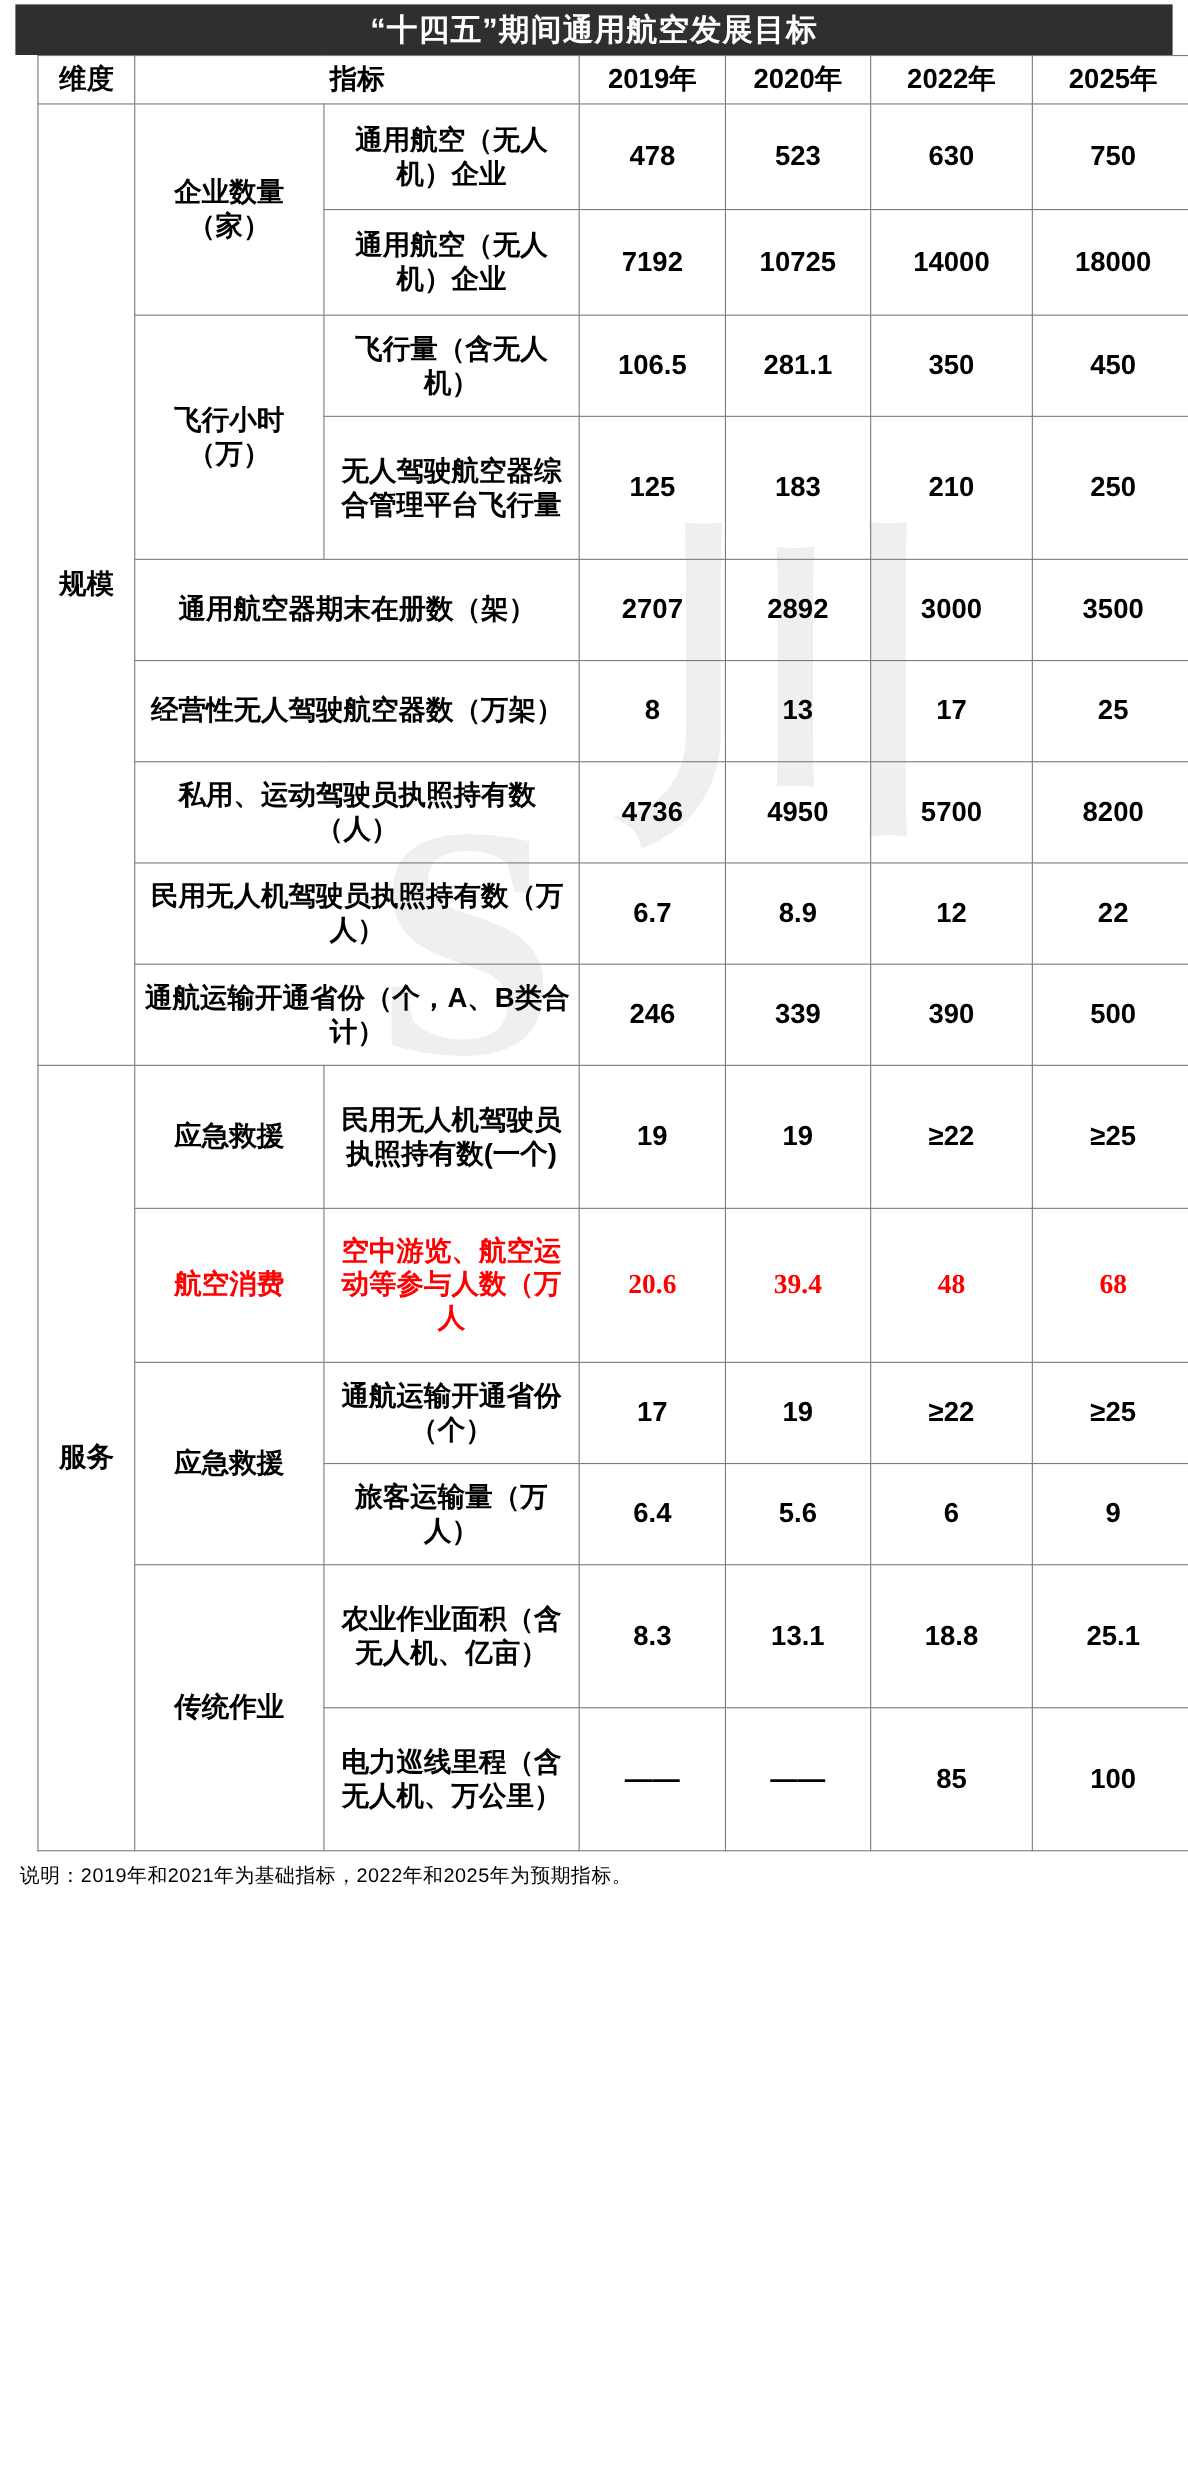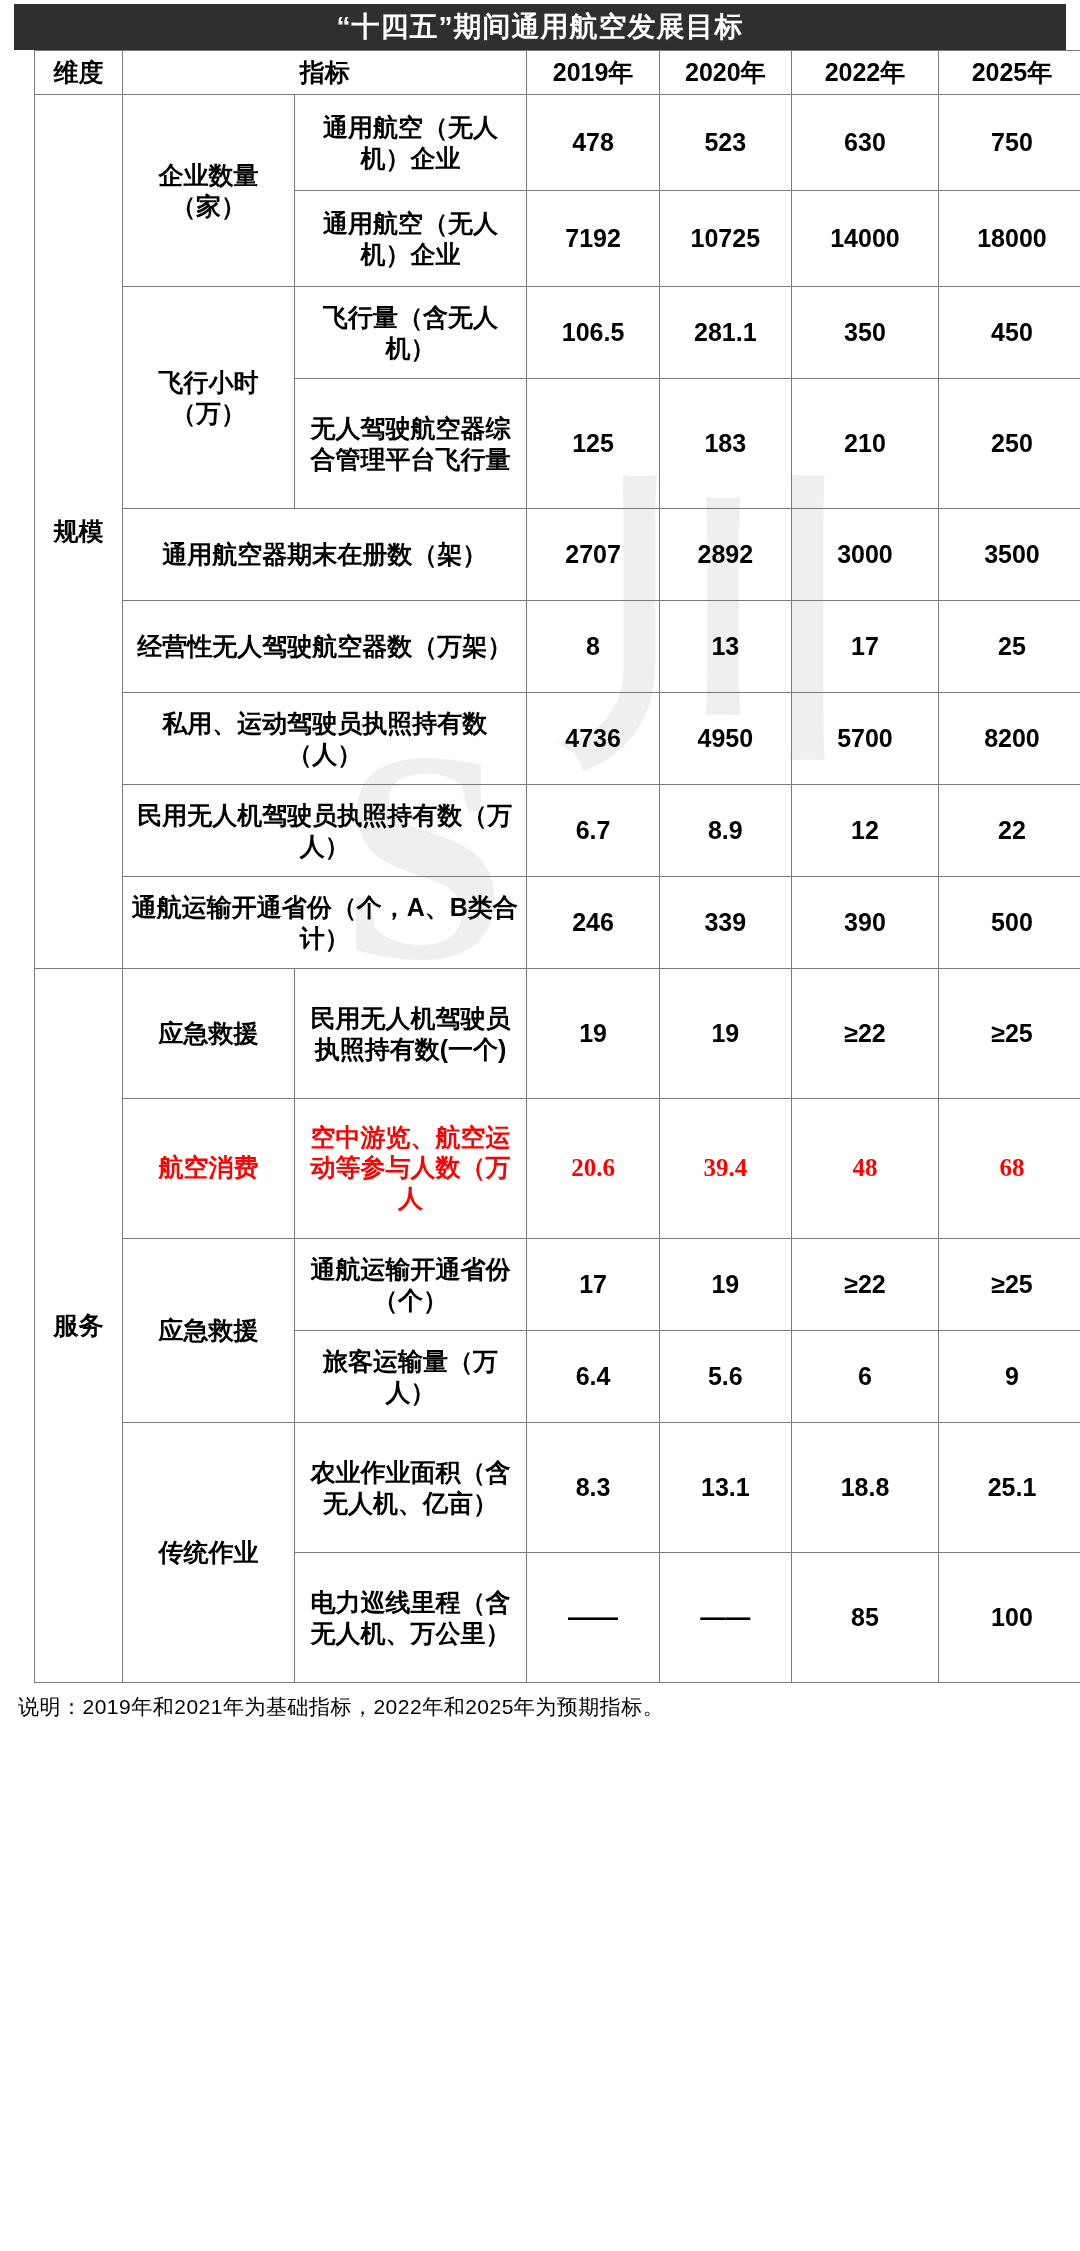--- a/index.html
+++ b/index.html
@@ -68,21 +68,21 @@
   th.hdr {
     font-size: 26px;
     font-weight: bold;
     height: 44px;
   }
   .red {
     color: #ff0000;
     font-family: Liberation Serif, serif;
   }
   .note {
-    font-size: 21px;
+    font-size: 18px;
     padding-top: 10px;
     padding-left: 4px;
     letter-spacing: 0.5px;
     color: #000;
   }
   .watermark {
     position: absolute;
     left: 0; top: 0;
     width: 1080px; height: 2251px;
     pointer-events: none;

